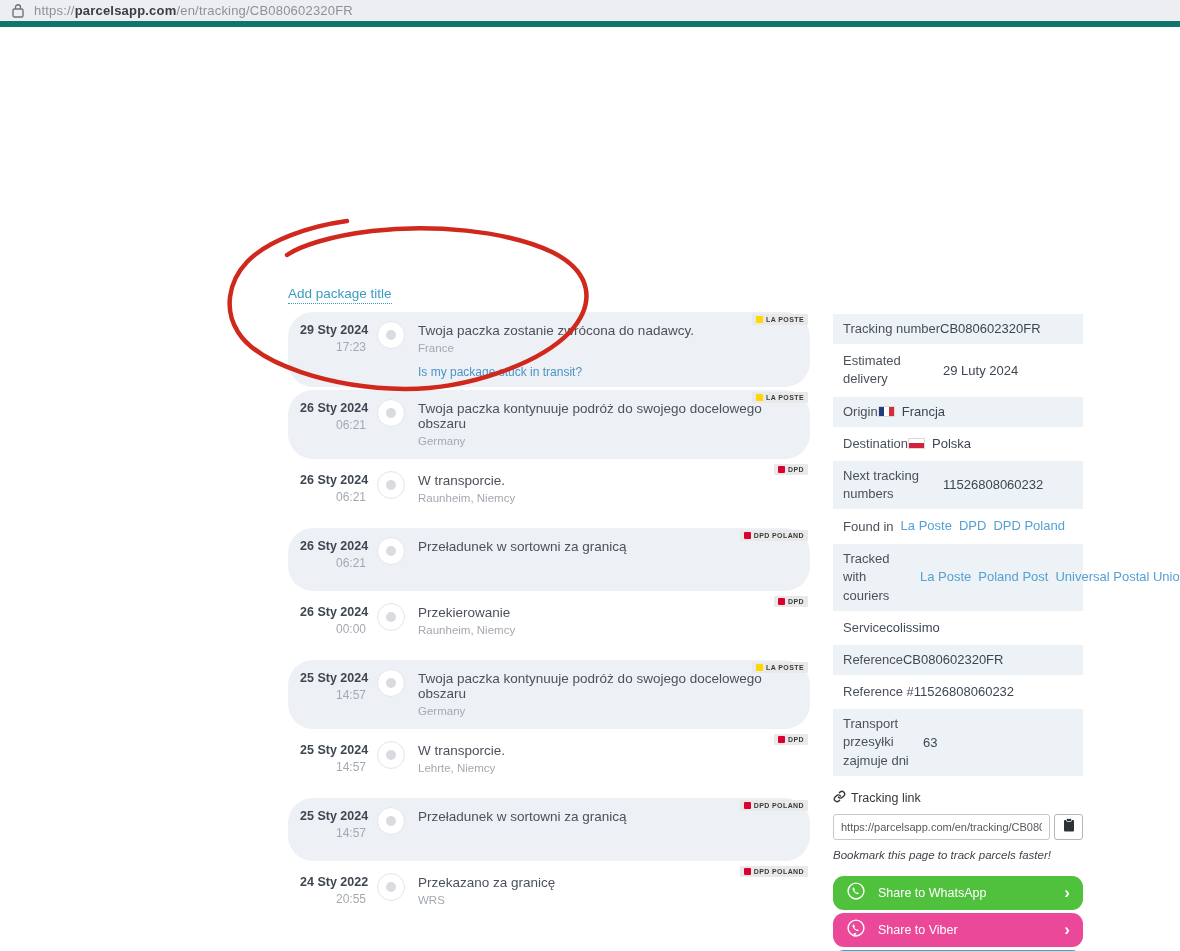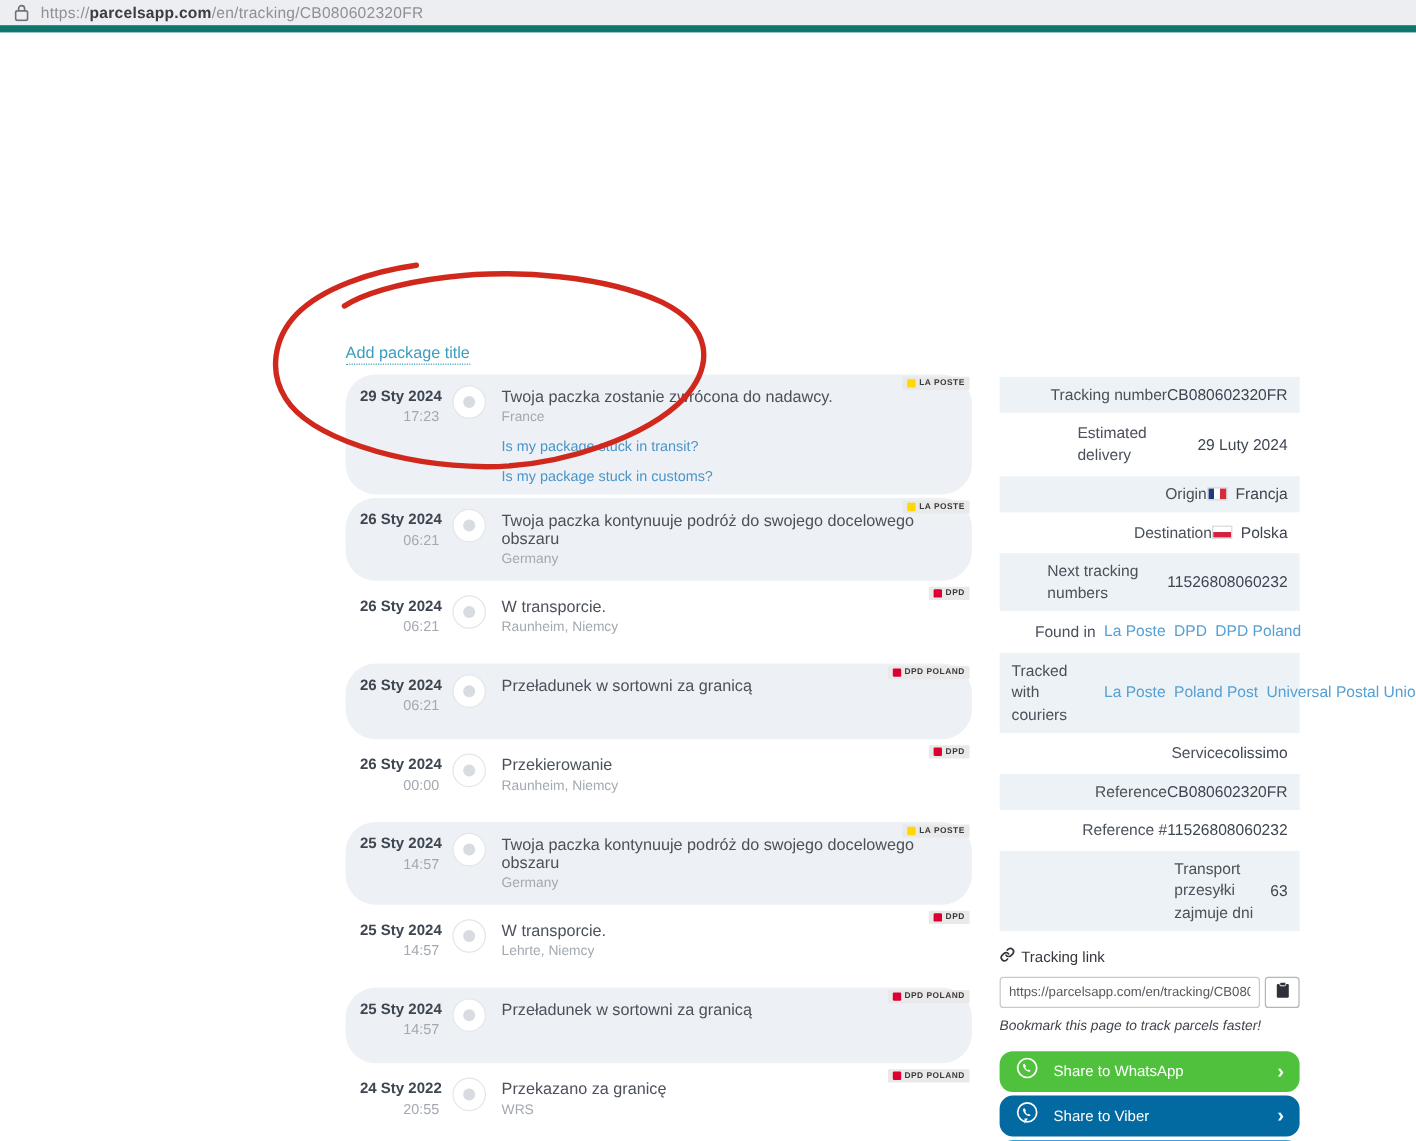--- a/index.html
+++ b/index.html
@@ -37,21 +37,21 @@
   .badge { position:absolute; top:2px; right:2px; background:#e9e9e9; border-radius:1px;
            display:flex; align-items:center; gap:3px; padding:2px 4px; }
   .badge-chip { width:7px; height:7px; border-radius:1px; flex:0 0 auto; }
   .badge-label { font-size:7px; font-weight:bold; color:#3a3a3a; letter-spacing:.4px; }
 
   
   .annotation { position:absolute; left:0; top:0; pointer-events:none; z-index:40; }
 
   
   .sidebar { position:absolute; left:833px; top:287px; width:250px; }
-  .info-row { display:flex; justify-content:flex-end; align-items:center;
+  .info-row { display:flex; justify-content:flex-start; align-items:center;
               padding:6px 10px; margin-bottom:2px; background:#fff; }
   .info-row.shaded { background:#edf2f6; }
   .info-label { font-size:13px; color:#4b515b; line-height:1.4; max-width:100px; }
   .info-label.narrow { max-width:80px; }
   .info-value { font-size:13px; color:#3e4651; text-align:right; line-height:1.35;
                 display:flex; align-items:center; justify-content:flex-end; gap:7px; }
   .info-links { max-width:160px; text-align:right; line-height:1.45; }
   .info-links a { font-size:13px; color:#57a0d4; text-decoration:none; margin-left:7px; white-space:nowrap; }
   .flag { display:inline-block; width:17px; height:11px; border:1px solid #d8d8d8; flex:0 0 auto; }
   .flag.fr { background:linear-gradient(90deg,#1f3d7a 33%,#fff 33%,#fff 66%,#d52b3a 66%); }
@@ -98,21 +98,20 @@
       <div class="dates">
         <div class="ev-date">29 Sty 2024</div>
         <div class="ev-time">17:23</div>
       </div>
       <div class="marker"></div>
       <div class="ev-content">
         <div class="ev-title">Twoja paczka zostanie zwrócona do nadawcy.</div>
         <div class="ev-loc">France</div>
         <div class="event-links">
             <a href="#" class="qlink">Is my package stuck in transit?</a>
-            <a href="#" class="qlink">Is my package stuck in customs?</a>
           </div>
       </div>
     </div>
 
     <div class="event-row shaded">
       <div class="badge">
         <span class="badge-chip" style="background: rgb(255, 216, 0);"></span>
         <span class="badge-label">LA POSTE</span>
       </div>
       <div class="dates">
@@ -351,21 +350,21 @@
     <div class="share-btn" id="share-0" style="background: rgb(79, 193, 60);">
       <span>
         <svg width="20" height="20" viewBox="0 0 24 24" fill="none" stroke="#fff" stroke-width="1.7">
             <circle cx="12" cy="12" r="9.5"></circle>
             <path d="M9 7.5c-.8.4-1.4 1.3-1.1 2.5.4 1.8 2 4 4.3 5.3 1.2.6 2.6.6 3.3-.4l-1.8-1.5-1.3.6c-1-.6-1.9-1.6-2.4-2.6l.9-1.1L9 7.5z" fill="#fff" stroke="none"></path>
           </svg>
       </span>
       <span class="lbl">Share to WhatsApp</span>
       <span class="chev"></span>
     </div>
-    <div class="share-btn" id="share-1" style="background: #0369a1;">
+    <div class="share-btn" id="share-1" style="background: #ec4899;">
       <span>
         <svg width="20" height="20" viewBox="0 0 24 24" fill="none" stroke="#fff" stroke-width="1.7">
             <circle cx="12" cy="12" r="9.5"></circle>
             <path d="M12 18l-2 3v-3" stroke-width="1.4"></path>
             <path d="M9 7.5c-.8.4-1.4 1.3-1.1 2.5.4 1.8 2 4 4.3 5.3 1.2.6 2.6.6 3.3-.4l-1.8-1.5-1.3.6c-1-.6-1.9-1.6-2.4-2.6l.9-1.1L9 7.5z" fill="#fff" stroke="none"></path>
           </svg>
       </span>
       <span class="lbl">Share to Viber</span>
       <span class="chev"></span>
     </div>

